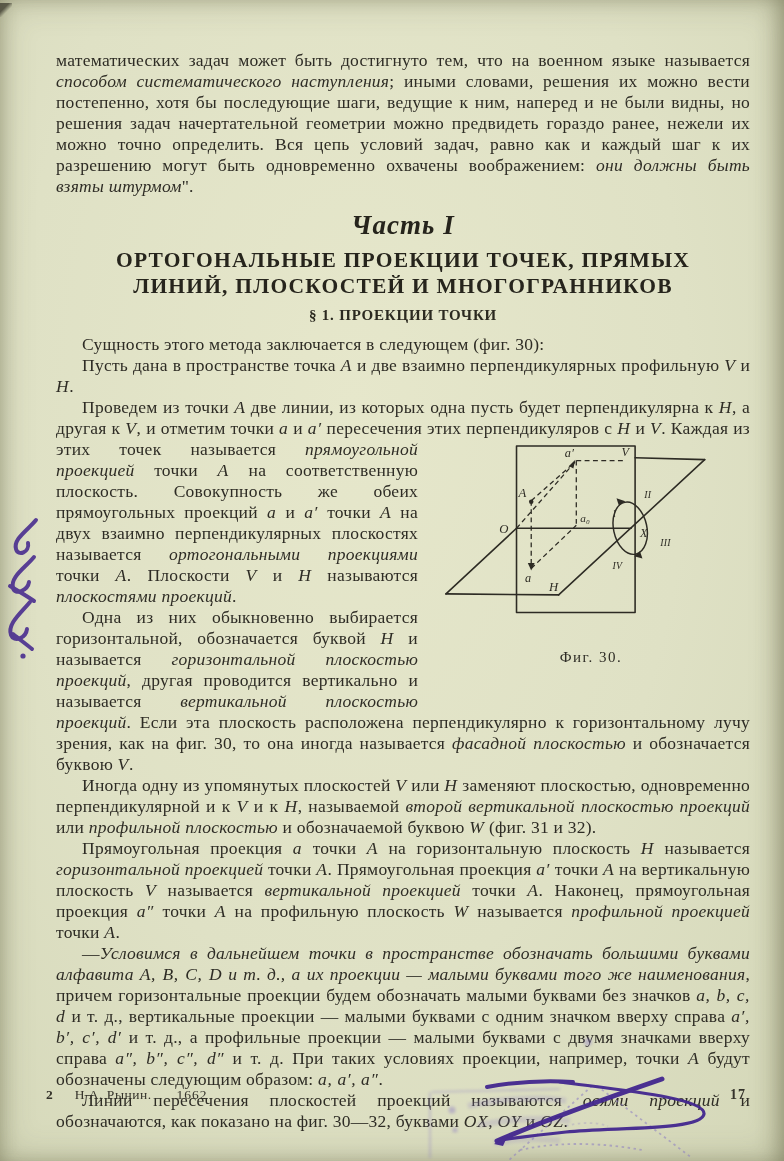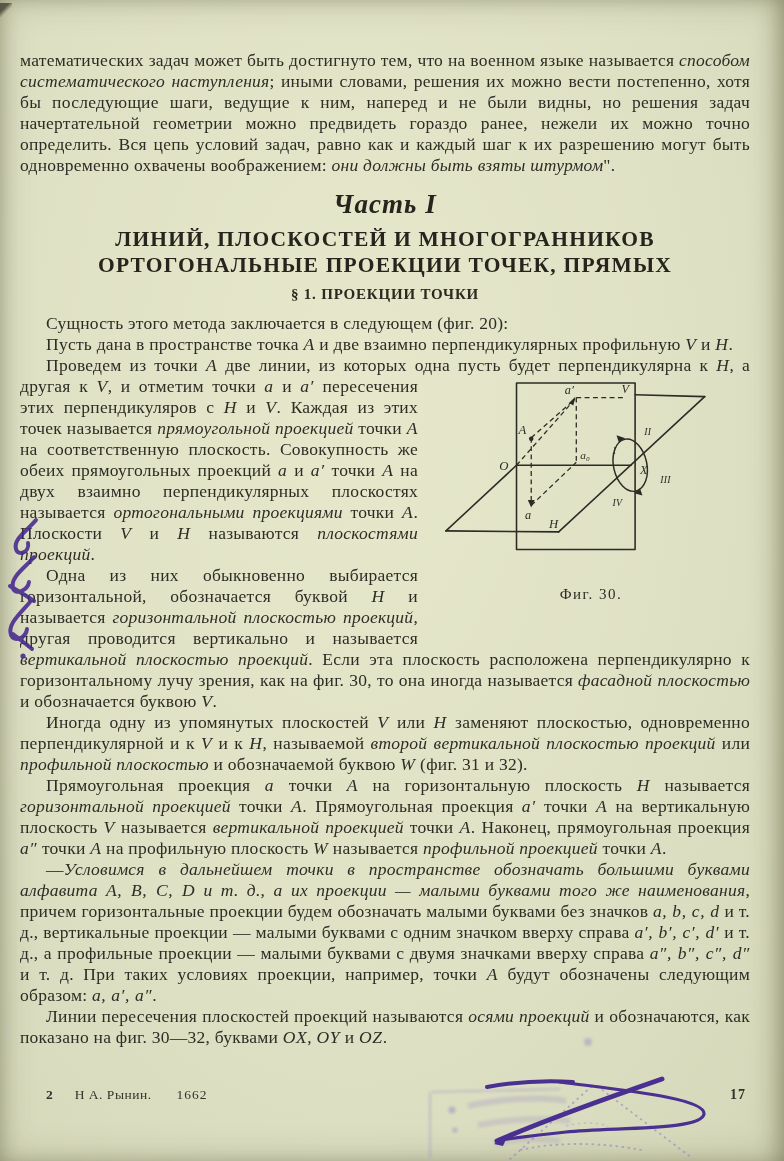--- a/index.html
+++ b/index.html
@@ -6,21 +6,21 @@
   .page{
     position:relative;
     width:784px;height:1161px;
     margin:0 auto;
     overflow:hidden;
     font-family:"Liberation Serif","DejaVu Serif",serif;
     color:#2e2c25;
     background:radial-gradient(ellipse at 45% 35%, #e6e7cb 0%, #dfe1c5 55%, #d4d7b8 100%);
     box-shadow:inset 0 0 34px rgba(80,78,48,.28), inset -14px 0 22px -10px rgba(70,68,40,.38), inset 10px 0 18px -10px rgba(70,68,40,.30);
   }
-  .content{padding:50px 34px 0 20px;}
+  .content{padding:50px 34px 0 56px;}
   .para{
     margin:0;
     font-size:17.5px;line-height:21px;
     letter-spacing:.25px;
     text-align:justify;
     text-indent:26px;
   }
   .para.noindent{text-indent:0;}
   .it{font-style:italic;}
   .mt{font-style:italic;letter-spacing:.6px;}
@@ -70,27 +70,27 @@
 <div class="page">
   <div class="corner"></div>
 
   <div class="content">
     <div id="top-text">
         <p class="para noindent"><span>математических задач может быть достигнуто тем, что на военном языке называется </span><span class="it">способом систематического наступления</span><span>; иными словами, решения их можно вести постепенно, хотя бы последующие шаги, ведущие к ним, наперед и не были видны, но решения задач начертательной геометрии можно предвидеть гораздо ранее, нежели их можно точно определить. Вся цепь условий задач, равно как и каждый шаг к их разрешению могут быть одновременно охвачены воображением: </span><span class="it">они должны быть взяты штурмом</span><span>".</span></p>
       </div>
 
     <h2 class="part">Часть I</h2>
     <h1 class="title">
+      <span>ОРТОГОНАЛЬНЫЕ ПРОЕКЦИИ ТОЧЕК, ПРЯМЫХ</span>
       <span>ЛИНИЙ, ПЛОСКОСТЕЙ И МНОГОГРАННИКОВ</span>
-      <span>ОРТОГОНАЛЬНЫЕ ПРОЕКЦИИ ТОЧЕК, ПРЯМЫХ</span>
     </h1>
     <h3 class="section">§ 1. ПРОЕКЦИИ ТОЧКИ</h3>
 
     <div id="body-text">
-        <p class="para"><span>Сущность этого метода заключается в следующем (фиг. 20):</span></p>
+        <p class="para"><span>Сущность этого метода заключается в следующем (фиг. 30):</span></p>
         <p class="para"><span>Пусть дана в пространстве точка </span><span class="mt">А</span><span> и две взаимно перпендикулярных профильную </span><span class="mt">V</span><span> и </span><span class="mt">Н</span><span>.</span></p>
         <p class="para"><span>Проведем из точки </span><span class="mt">А</span><span> две линии, из которых одна пусть будет перпендикулярна к </span><span class="mt">Н</span><span>, а другая к </span><span class="mt">V</span><span>, и отметим точки </span><span class="mt">a</span><span> и </span><span class="mt">a′</span><span> пересечения </span><span class="fig-float" id="figure-float">
       <svg viewBox="0 0 300 200" width="312" height="196">
 
         <g fill="none" stroke="#2d2b24" stroke-width="1.6" stroke-linejoin="round" stroke-linecap="round">
           <path d="M74,4 H195 V174 H74 Z"></path>
           <path d="M2,155 L117,156"></path>
           <path d="M117,156 L266,18"></path>
           <path d="M2,155 L74,88"></path>
           <path d="M195,16 L266,18"></path>

